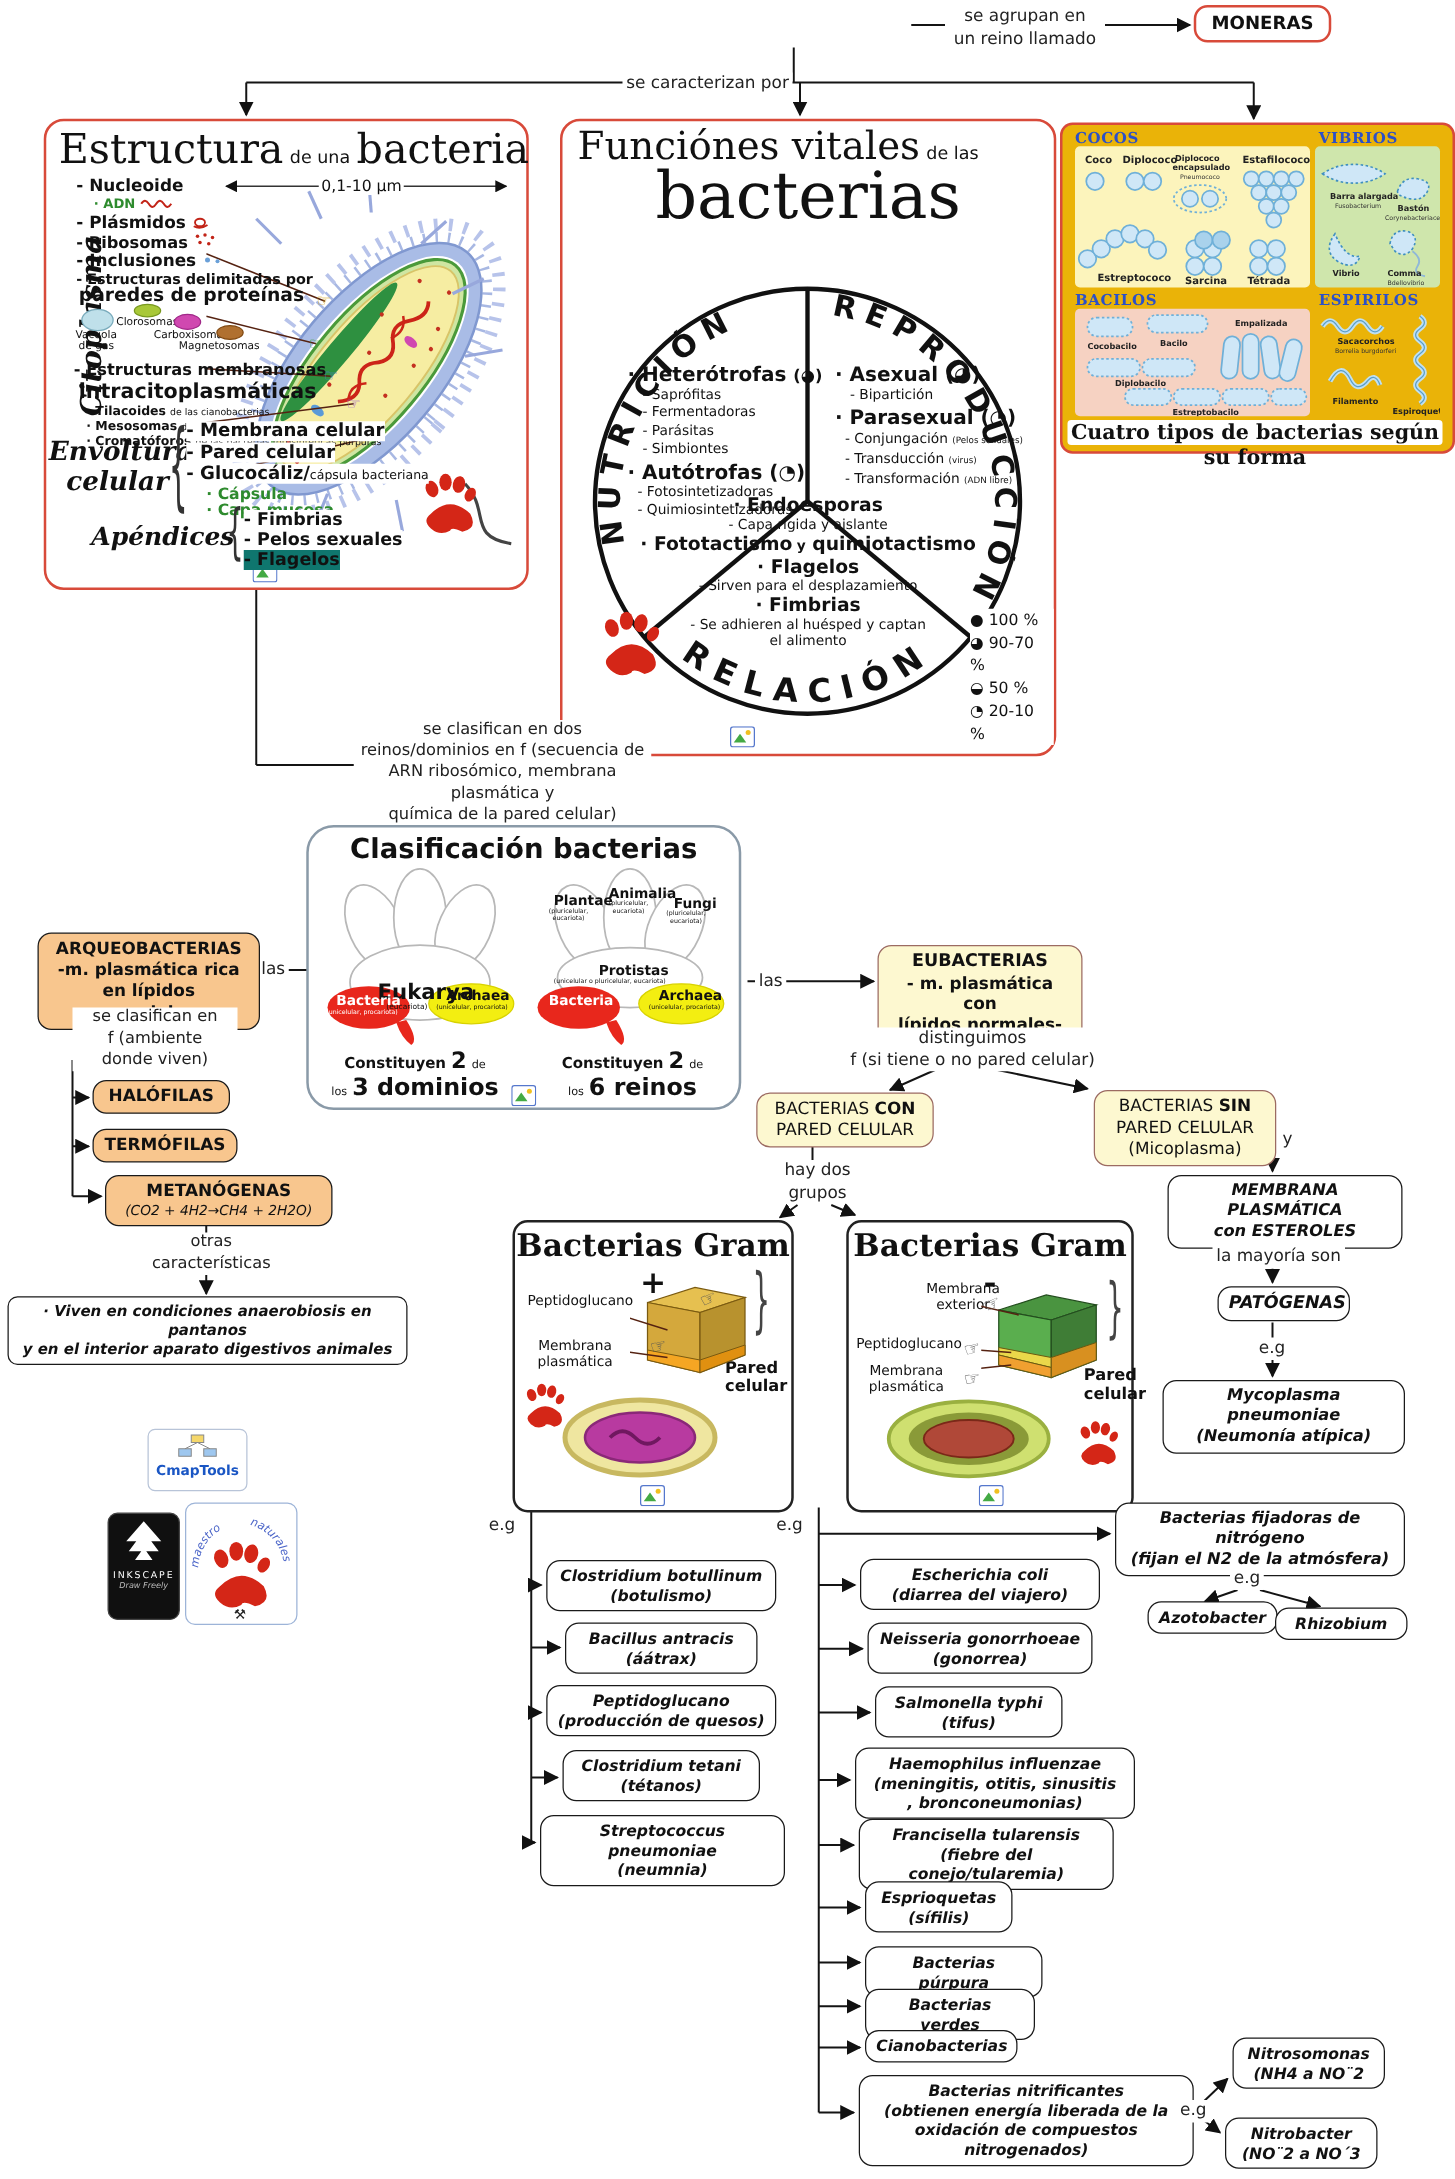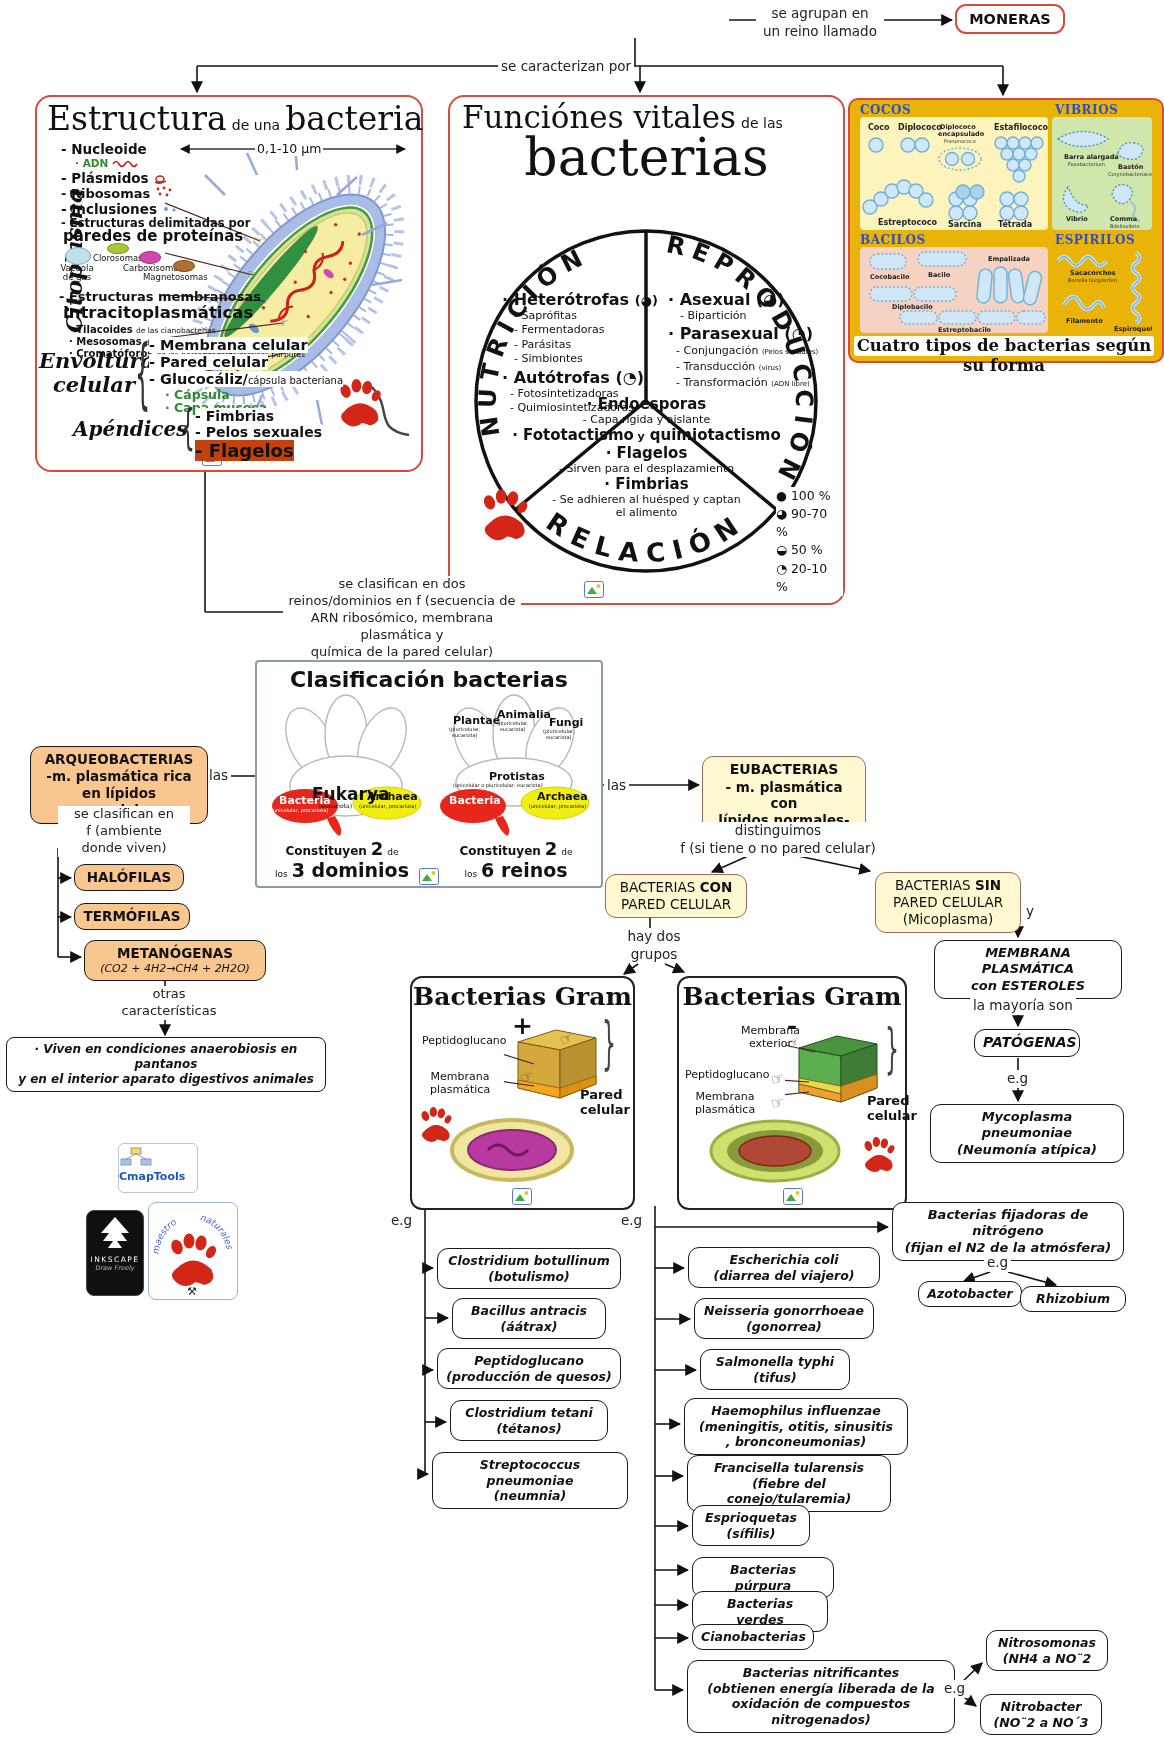--- a/index.html
+++ b/index.html
@@ -227,21 +227,21 @@
   <div class="abs b" style="left:112px;top:240px;font-size:14.5px;z-index:2;background:#fff"><span>- Membrana celular</span></div>
   <div class="abs b" style="left:112px;top:257px;font-size:14.5px;z-index:2;background:#fff"><span>- Pared celular</span></div>
   <div class="abs" style="left:112px;top:274px;font-size:14.5px;z-index:2;background:#fff"><span class="b">- Glucocáliz/</span><span style="font-size:10px">cápsula bacteriana</span></div>
   <div class="abs b green" style="left:128px;top:290px;font-size:12.5px;z-index:2"><span>· Cápsula</span></div>
   <div class="abs b green" style="left:128px;top:303px;font-size:12.5px;z-index:2"><span>· Capa mucosa</span></div>
 
   <div class="abs serif i b" style="left:36px;top:320px;font-size:20px;z-index:2"><span>Apéndices</span></div>
   <span class="brace" style="left:144px;top:318px;transform:scaleY(2.2);font-size:22px">{</span>
   <div class="abs b" style="left:158px;top:311px;font-size:14px;z-index:2;background:#fff"><span>- Fimbrias</span></div>
   <div class="abs b" style="left:158px;top:327px;font-size:14px;z-index:2;background:#fff"><span>- Pelos sexuales</span></div>
-  <div class="abs b" style="left:158px;top:343px;font-size:18px;z-index:2;background:#c2410c"><span>- Flagelos</span></div>
+  <div class="abs b" style="left:158px;top:343px;font-size:14px;z-index:2;background:#0f766e"><span>- Flagelos</span></div>
 
   <svg class="abs" style="left:296px;top:278px" width="54" height="54" viewBox="0 0 60 60">
     <g fill="#d42617">
           <ellipse cx="14" cy="18" rx="5.5" ry="7.5" transform="rotate(-20 14 18)"></ellipse>
           <ellipse cx="26" cy="12" rx="5.5" ry="7.5"></ellipse>
           <ellipse cx="38" cy="14" rx="5.5" ry="7.5" transform="rotate(12 38 14)"></ellipse>
           <ellipse cx="48" cy="23" rx="4.5" ry="6.5" transform="rotate(30 48 23)"></ellipse>
           <path d="M13,40 q17,-17 35,0 q7,13 -7,16 q-10,-5 -11,-1 q-9,5 -17,-2 q-8,-7 0,-13 z"></path>
         </g>
   </svg>
@@ -451,21 +451,21 @@
   <div class="abs serif b" style="left:4px;top:236px;width:300px;height:20px;background:#fff;border-radius:3px;text-align:center;font-size:16.5px;line-height:20px"><span>Cuatro tipos de bacterias según su forma</span></div>
 </div>
 
 <div class="lbl" style="left:283px;top:576px;width:232px;font-size:13px">
   <div>se clasifican en dos</div>
       <div>reinos/dominios en f (secuencia de</div>
       <div>ARN ribosómico, membrana plasmática y</div>
       <div>química de la pared celular)</div>
 </div>
 
-<div class="node" style="left:255px;top:660px;width:344px;height:224px;border-color:#8a9aa8;border-width:2px;border-radius:4px;padding:0">
+<div class="node" style="left:245px;top:660px;width:344px;height:224px;border-color:#8a9aa8;border-width:2px;border-radius:22px;padding:0">
   <div class="b" style="font-size:22px;margin-top:4px"><span>Clasificación bacterias</span></div>
   <svg class="abs" style="left:8px;top:32px" width="162" height="142" viewBox="0 0 162 142">
     <g fill="#fff" stroke="#b8b8b8" stroke-width="1.4">
       <ellipse cx="45" cy="48" rx="21" ry="36" transform="rotate(-24 45 48)"></ellipse>
       <ellipse cx="81" cy="40" rx="21" ry="39"></ellipse>
       <ellipse cx="117" cy="48" rx="21" ry="36" transform="rotate(24 117 48)"></ellipse>
       <ellipse cx="81" cy="92" rx="56" ry="30"></ellipse>
     </g>
     <ellipse cx="40" cy="112" rx="33" ry="17" fill="#e8271c"></ellipse>
     <path d="M70,122 q10,16 4,20 q-8,-6 -12,-18 z" fill="#e8271c"></path>
@@ -543,21 +543,21 @@
 </div>
 <div class="lbl" style="left:118px;top:986px;width:96px;font-size:13px">
   <div>otras</div>
       <div>características</div>
 </div>
 <div class="node it" style="left:6px;top:1037px;width:302px;font-size:12px;border-radius:8px">
   <div>· Viven en condiciones anaerobiosis en pantanos</div>
       <div>y en el interior aparato digestivos animales</div>
 </div>
 
-<div class="abs" style="left:118px;top:1143px;width:78px;height:48px;border:1px solid #b8c4d8;border-radius:6px;background:#fff;z-index:2">
+<div class="abs" style="left:118px;top:1143px;width:78px;height:48px;border:1px solid #b8c4d8;border-radius:6px;background:#fff;text-align:center;z-index:2">
   <svg width="34" height="20" viewBox="0 0 34 20" style="margin-top:3px">
     <rect x="12" y="1" width="10" height="6" fill="#f5d76a" stroke="#888" stroke-width="0.8"></rect>
     <rect x="2" y="12" width="10" height="6" fill="#9ec7ef" stroke="#888" stroke-width="0.8"></rect>
     <rect x="22" y="12" width="10" height="6" fill="#9ec7ef" stroke="#888" stroke-width="0.8"></rect>
     <line x1="17" y1="7" x2="7" y2="12" stroke="#888" stroke-width="0.8"></line>
     <line x1="17" y1="7" x2="27" y2="12" stroke="#888" stroke-width="0.8"></line>
   </svg>
   <div class="b" style="font-size:11px;color:#1a56c4;margin-top:-1px">CmapTools</div>
 </div>
 <div class="abs" style="left:86px;top:1210px;width:56px;height:84px;background:#101010;border-radius:8px;text-align:center;z-index:2;border:1px solid #444">

